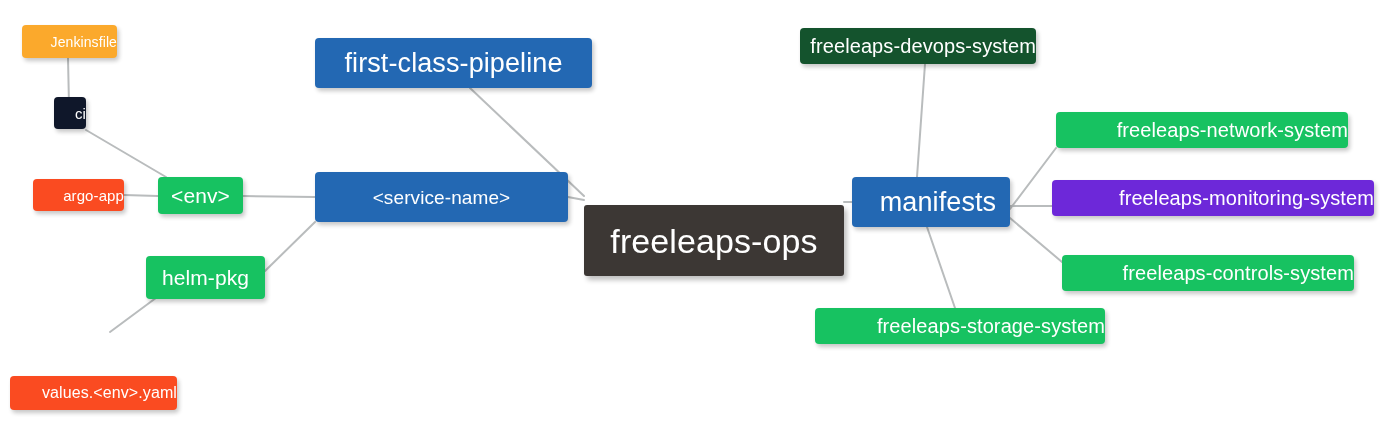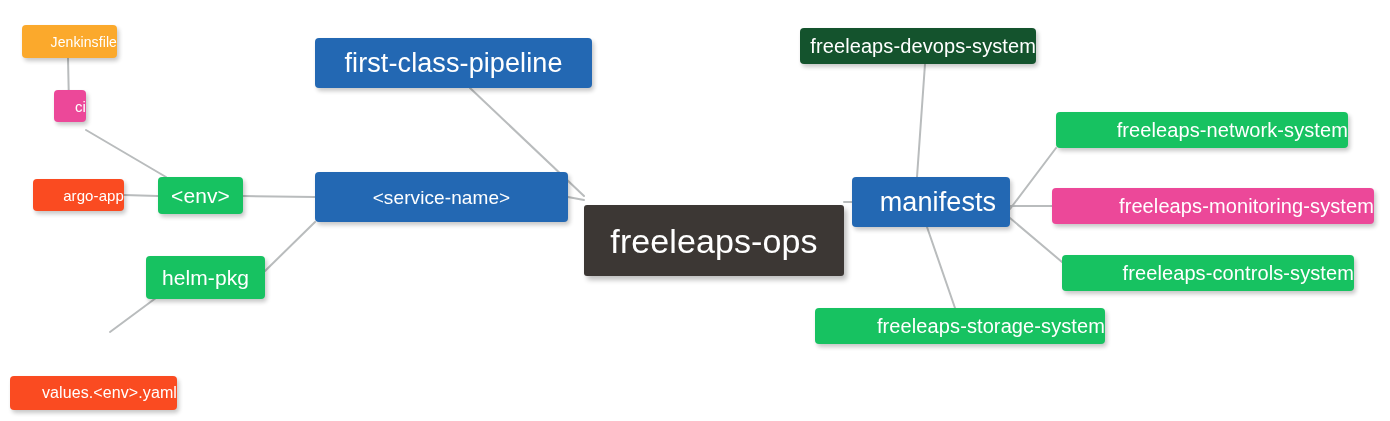--- a/index.html
+++ b/index.html
@@ -89,36 +89,36 @@
       </div>
       <div class="node node-level1" style="left: 158px; top: 177px; width: 85px; height: 37px; background: rgb(23, 194, 97); font-size: 21px;">
         <span>&lt;env&gt;</span>
       </div>
       <div class="node node-level1" style="left: 146px; top: 256px; width: 119px; height: 43px; background: rgb(23, 194, 97); font-size: 21px;">
         <span>helm-pkg</span>
       </div>
       <div class="node node-leaf" style="left: 33px; top: 179px; width: 91px; height: 32px; background: rgb(250, 75, 33); font-size: 15px;">
         <span>argo-app</span>
       </div>
-      <div class="node node-leaf" style="left: 54px; top: 90px; width: 32px; height: 32px; background: #ec4899; font-size: 15px;">
+      <div class="node node-leaf" style="left: 54px; top: 97px; width: 32px; height: 32px; background: #0f172a; font-size: 15px;">
         <span>ci</span>
       </div>
       <div class="node node-leaf" style="left: 22px; top: 25px; width: 95px; height: 33px; background: rgb(251, 169, 44); font-size: 14px;">
         <span>Jenkinsfile</span>
       </div>
       <div class="node node-leaf" style="left: 10px; top: 332px; width: 167px; height: 34px; background: rgb(250, 75, 33); font-size: 16px; margin-top: 44px;">
         <span>values.&lt;env&gt;.yaml</span>
       </div>
       <div class="node node-leaf" style="left: 800px; top: 28px; width: 236px; height: 36px; background: #14532d; font-size: 20px;">
         <span>freeleaps-devops-system</span>
       </div>
       <div class="node node-leaf" style="left: 1056px; top: 112px; width: 292px; height: 36px; background: rgb(23, 194, 97); font-size: 20px;">
         <span>freeleaps-network-system</span>
       </div>
-      <div class="node node-leaf" style="left: 1052px; top: 188px; width: 322px; height: 36px; background: #ec4899; font-size: 20px;">
+      <div class="node node-leaf" style="left: 1052px; top: 180px; width: 322px; height: 36px; background: #6d28d9; font-size: 20px;">
         <span>freeleaps-monitoring-system</span>
       </div>
       <div class="node node-leaf" style="left: 1062px; top: 255px; width: 292px; height: 36px; background: rgb(23, 194, 97); font-size: 20px;">
         <span>freeleaps-controls-system</span>
       </div>
       <div class="node node-leaf" style="left: 815px; top: 308px; width: 290px; height: 36px; background: rgb(23, 194, 97); font-size: 20px;">
         <span>freeleaps-storage-system</span>
       </div>
     </div>
 </div>

